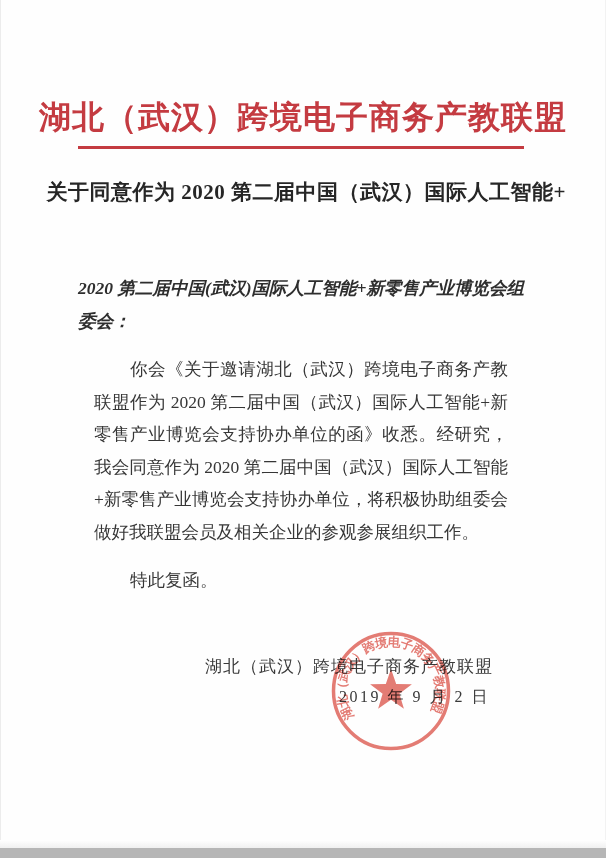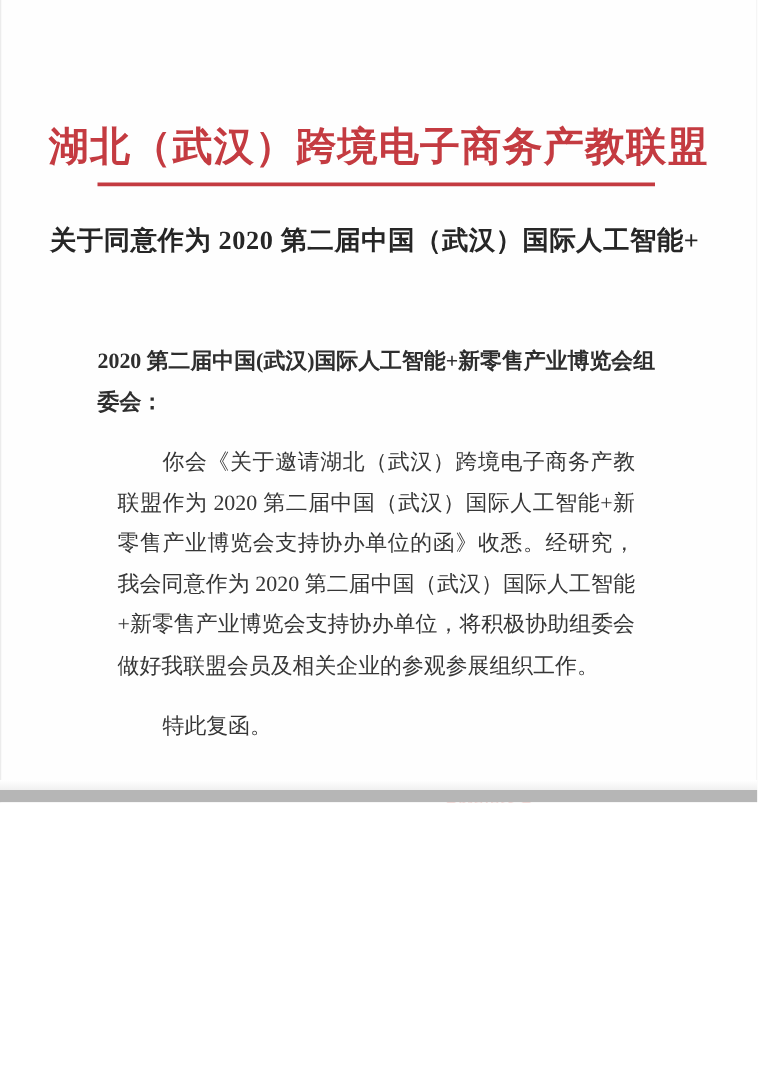--- a/index.html
+++ b/index.html
@@ -4,21 +4,21 @@
 <style>
   html, body {
     margin: 0;
     padding: 0;
     background: #ffffff;
     font-family: "Liberation Serif", "DejaVu Serif", serif;
   }
   .page {
     position: relative;
     width: 606px;
-    height: 642px;
+    height: 858px;
     background: #fefefe;
     overflow: hidden;
     box-shadow: inset 1px 0 0 #ececec, inset -1px 0 0 #f2f2f2;
   }
   
   .letterhead {
     position: absolute;
     top: 96px;
     left: 0;
     width: 606px;
@@ -36,41 +36,42 @@
     width: 446px;
     height: 3px;
     background: #c43b41;
   }
   
   .doc-title {
     position: absolute;
     top: 176px;
     left: 40px;
     width: 526px;
-    text-align: left;
+    text-align: right;
     font-size: 21px;
     font-weight: bold;
     color: #262626;
     line-height: 33px;
     letter-spacing: 0.5px;
   }
   
   .letter-body {
     position: absolute;
     top: 272px;
     left: 78px;
     width: 446px;
     font-size: 17.5px;
     color: #363636;
     line-height: 32.5px;
     text-align: justify;
   }
   .salutation {
     font-weight: bold;
     color: #2e2e2e;
+    font-style: italic;
   }
   .letter-body p {
     margin: 16px;
     text-indent: 36px;
   }
   
   .signature-org {
     position: absolute;
     top: 655px;
     right: 113px;

